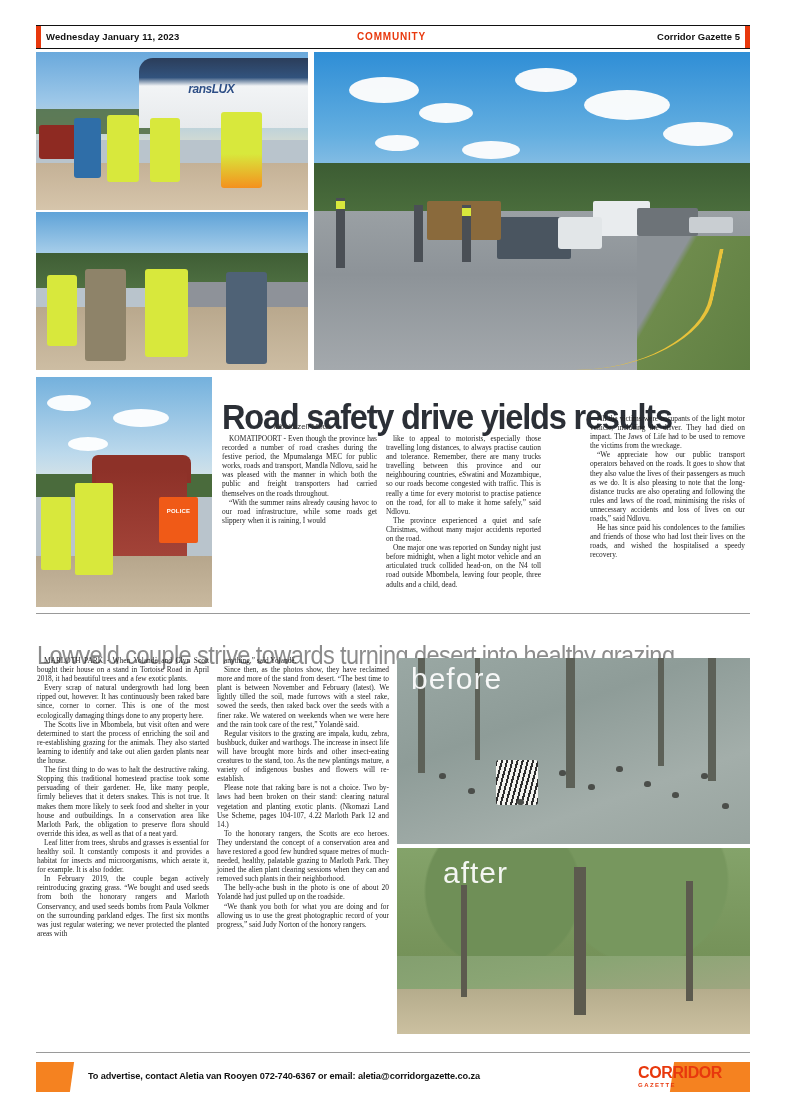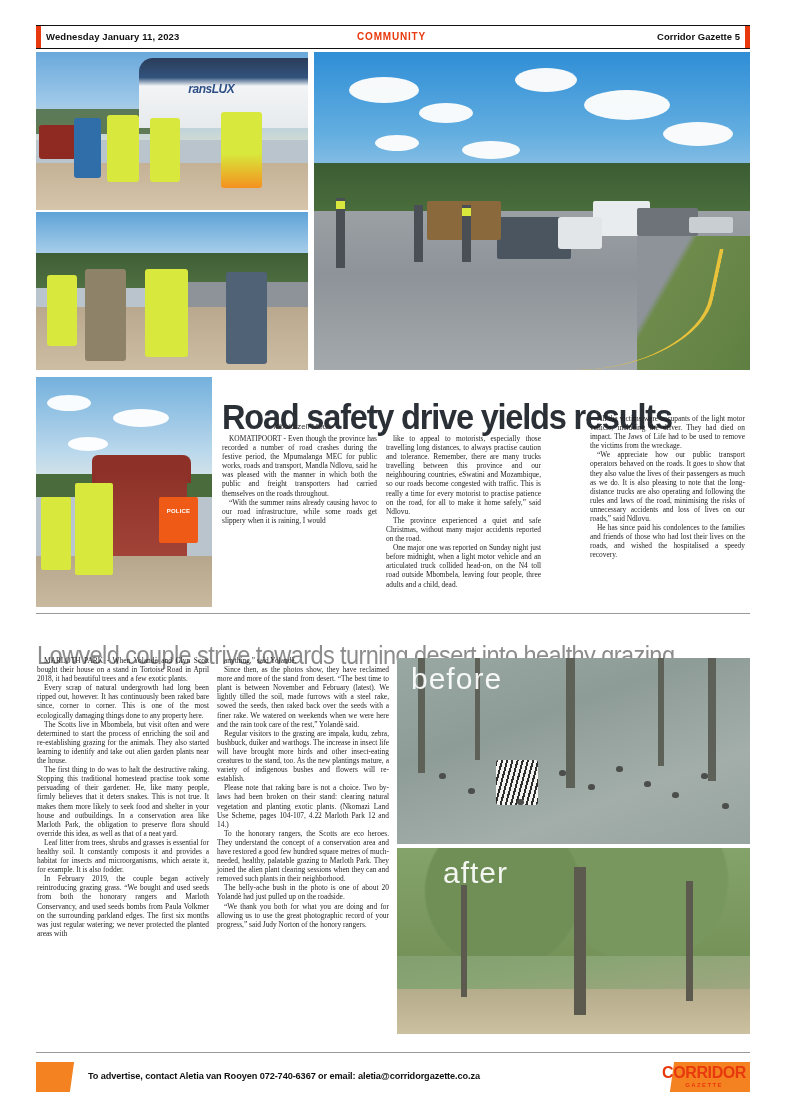--- a/index.html
+++ b/index.html
@@ -337,22 +337,22 @@
     position: absolute;
     left: 52px; top: 9px;
     font-family: "Liberation Sans", sans-serif;
     font-size: 9.2px;
     font-weight: bold;
     color: #111;
     letter-spacing: -0.1px;
   }
   .footer-logo {
     position: absolute;
-    right: 4px; top: 3px;
-    text-align: center;
+    right: 28px; top: 3px;
+    text-align: left;
   }
   .footer-logo .corridor {
     font-family: "Liberation Sans", sans-serif;
     font-size: 16px;
     font-weight: bold;
     color: #e8380d;
     letter-spacing: -0.4px;
     line-height: 16px;
   }
   .footer-logo .gazette {

